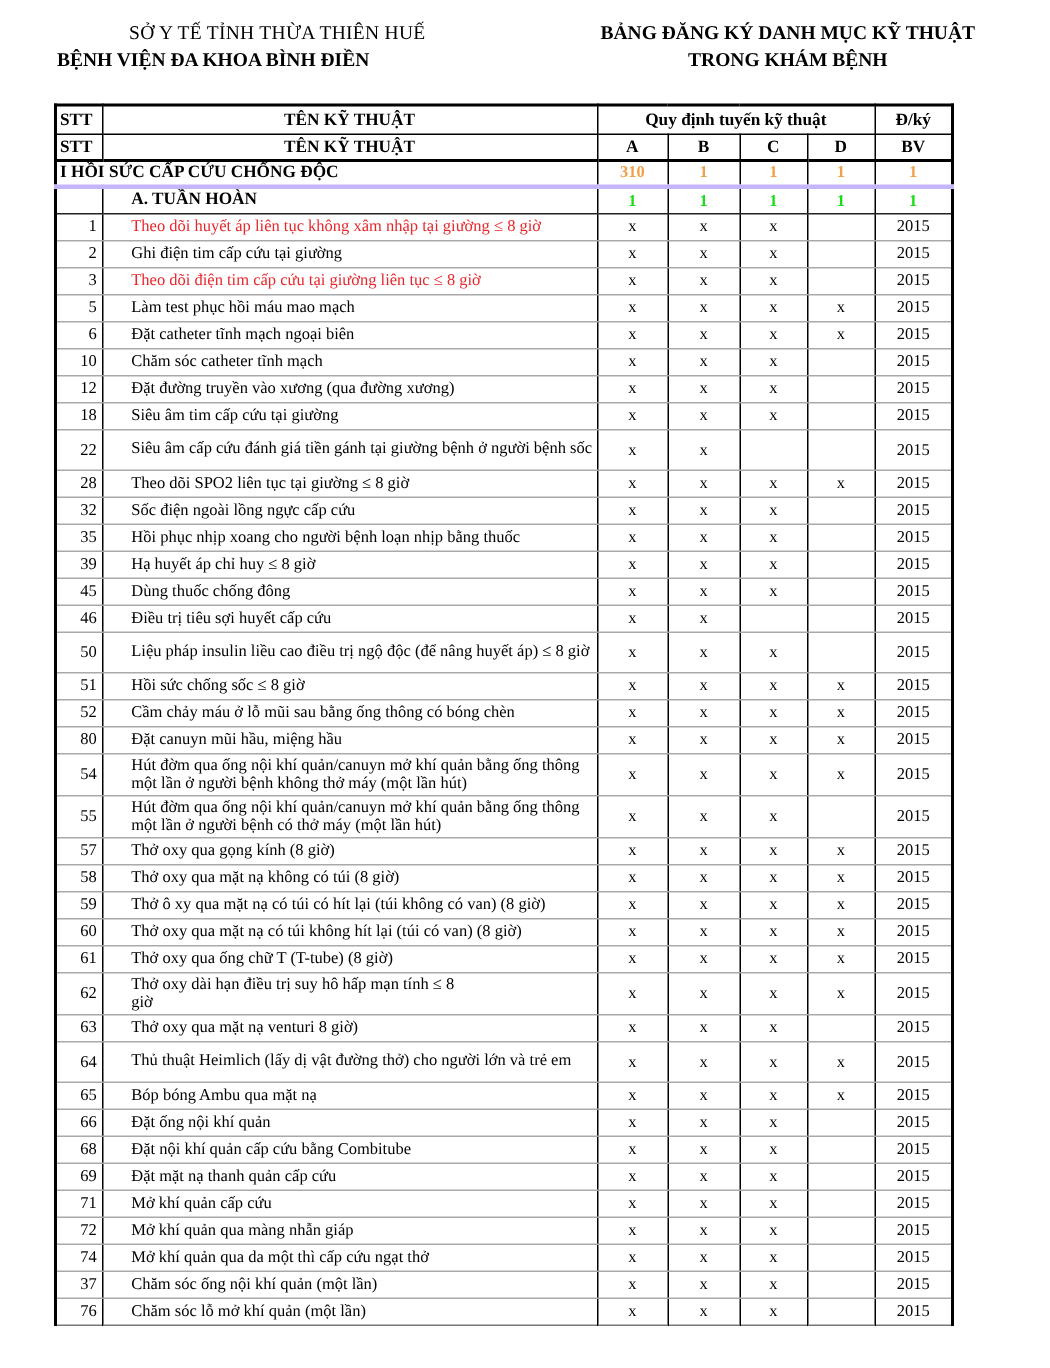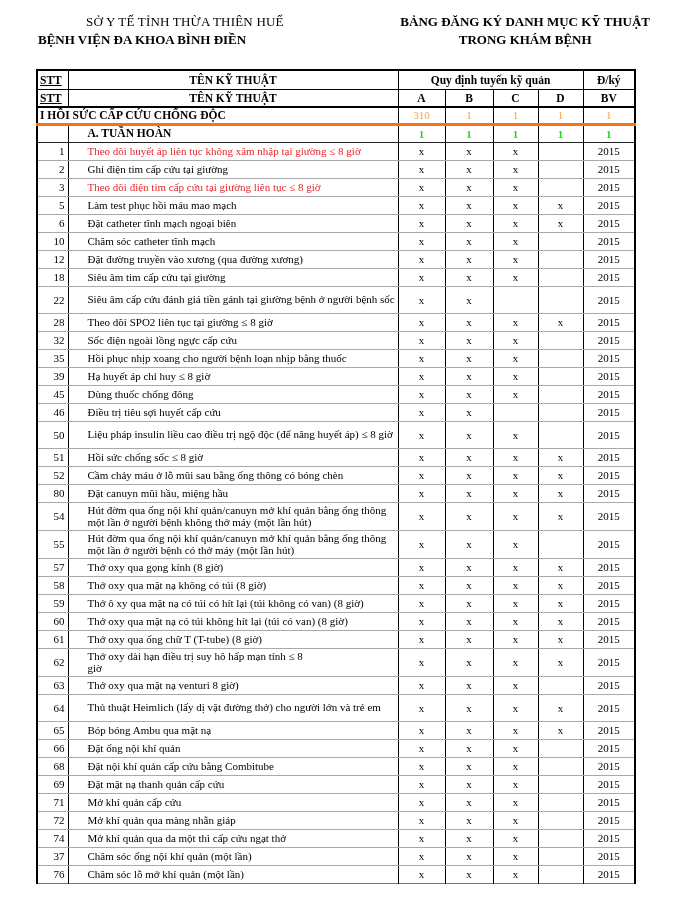--- a/index.html
+++ b/index.html
@@ -17,31 +17,31 @@
     margin-right:24px; }
   table { margin:20px 0 0 36px; width:598px; table-layout:fixed;
     border-collapse:collapse; border:2px solid #000; border-bottom:1.5px solid #777; }
   th, td { border-right:1.5px solid #000; padding:0; vertical-align:middle; overflow:hidden; }
   th:last-child, td:last-child { border-right:none; }
   thead th { font-weight:bold; font-size:11.5px; }
   tr.hdr1 { height:19px; }
   tr.hdr1 th { border-bottom:1.5px solid #000; }
   tr.hdr2 { height:18px; }
   tr.hdr2 th { border-bottom:2.5px solid #000; }
-  th.stt-h { text-align:left; padding-left:2px;text-decoration:underline; }
+  th.stt-h { text-align:left; padding-left:2px; }
   tbody tr { height:18px; }
   td.stt { text-align:right; padding-right:3px; font-size:11px; }
   td.name { text-align:left; padding-left:19px; font-size:11px; line-height:12.5px; white-space:pre-line; }
   td.val { text-align:center; font-size:11px; }
   tbody tr.item td { border-bottom:1px solid #a9a9a9; }
   tbody tr:last-child td { border-bottom:none; }
   tr.sec1 { height:17px; }
-  tr.sec1 td { border-bottom:3px solid #f97316; }
+  tr.sec1 td { border-bottom:3px solid #c4b5fd; }
   tr.sec1 td.secname { font-weight:bold; font-size:11.5px; text-align:left; padding-left:2px; }
-  tr.sec1 td.val { color:var(--orange,#f0a14a); font-weight:normal; }
+  tr.sec1 td.val { color:var(--orange,#f0a14a); font-weight:bold; }
   tr.sec2 { height:18px; }
   tr.sec2 td { border-bottom:1.5px solid #222; }
   tr.sec2 td.name { font-weight:bold; font-size:11.5px; white-space:normal; }
   tr.sec2 td.val { color:var(--green,#17de17); font-weight:bold; }
   tr.red td.name { color:var(--red,#e8262b); }
 </style>
 </head>
 <body>
 
 <div class="doc-header">
@@ -62,21 +62,21 @@
       <col style="width:47px">
     <col style="width:48px">
       <col style="width:45px">
       <col style="width:45px">
       <col style="width:52px">
   </colgroup>
   <thead>
     <tr class="hdr1">
       <th class="stt-h">STT</th>
       <th>TÊN KỸ THUẬT</th>
-      <th colspan="4">Quy định tuyến kỹ quản</th>
+      <th colspan="4">Quy định tuyến kỹ thuật</th>
       <th>Đ/ký</th>
     </tr>
     <tr class="hdr2">
       <th class="stt-h">STT</th>
       <th>TÊN KỸ THUẬT</th>
       <th>A</th>
       <th>B</th>
       <th>C</th>
       <th>D</th>
       <th>BV</th>

